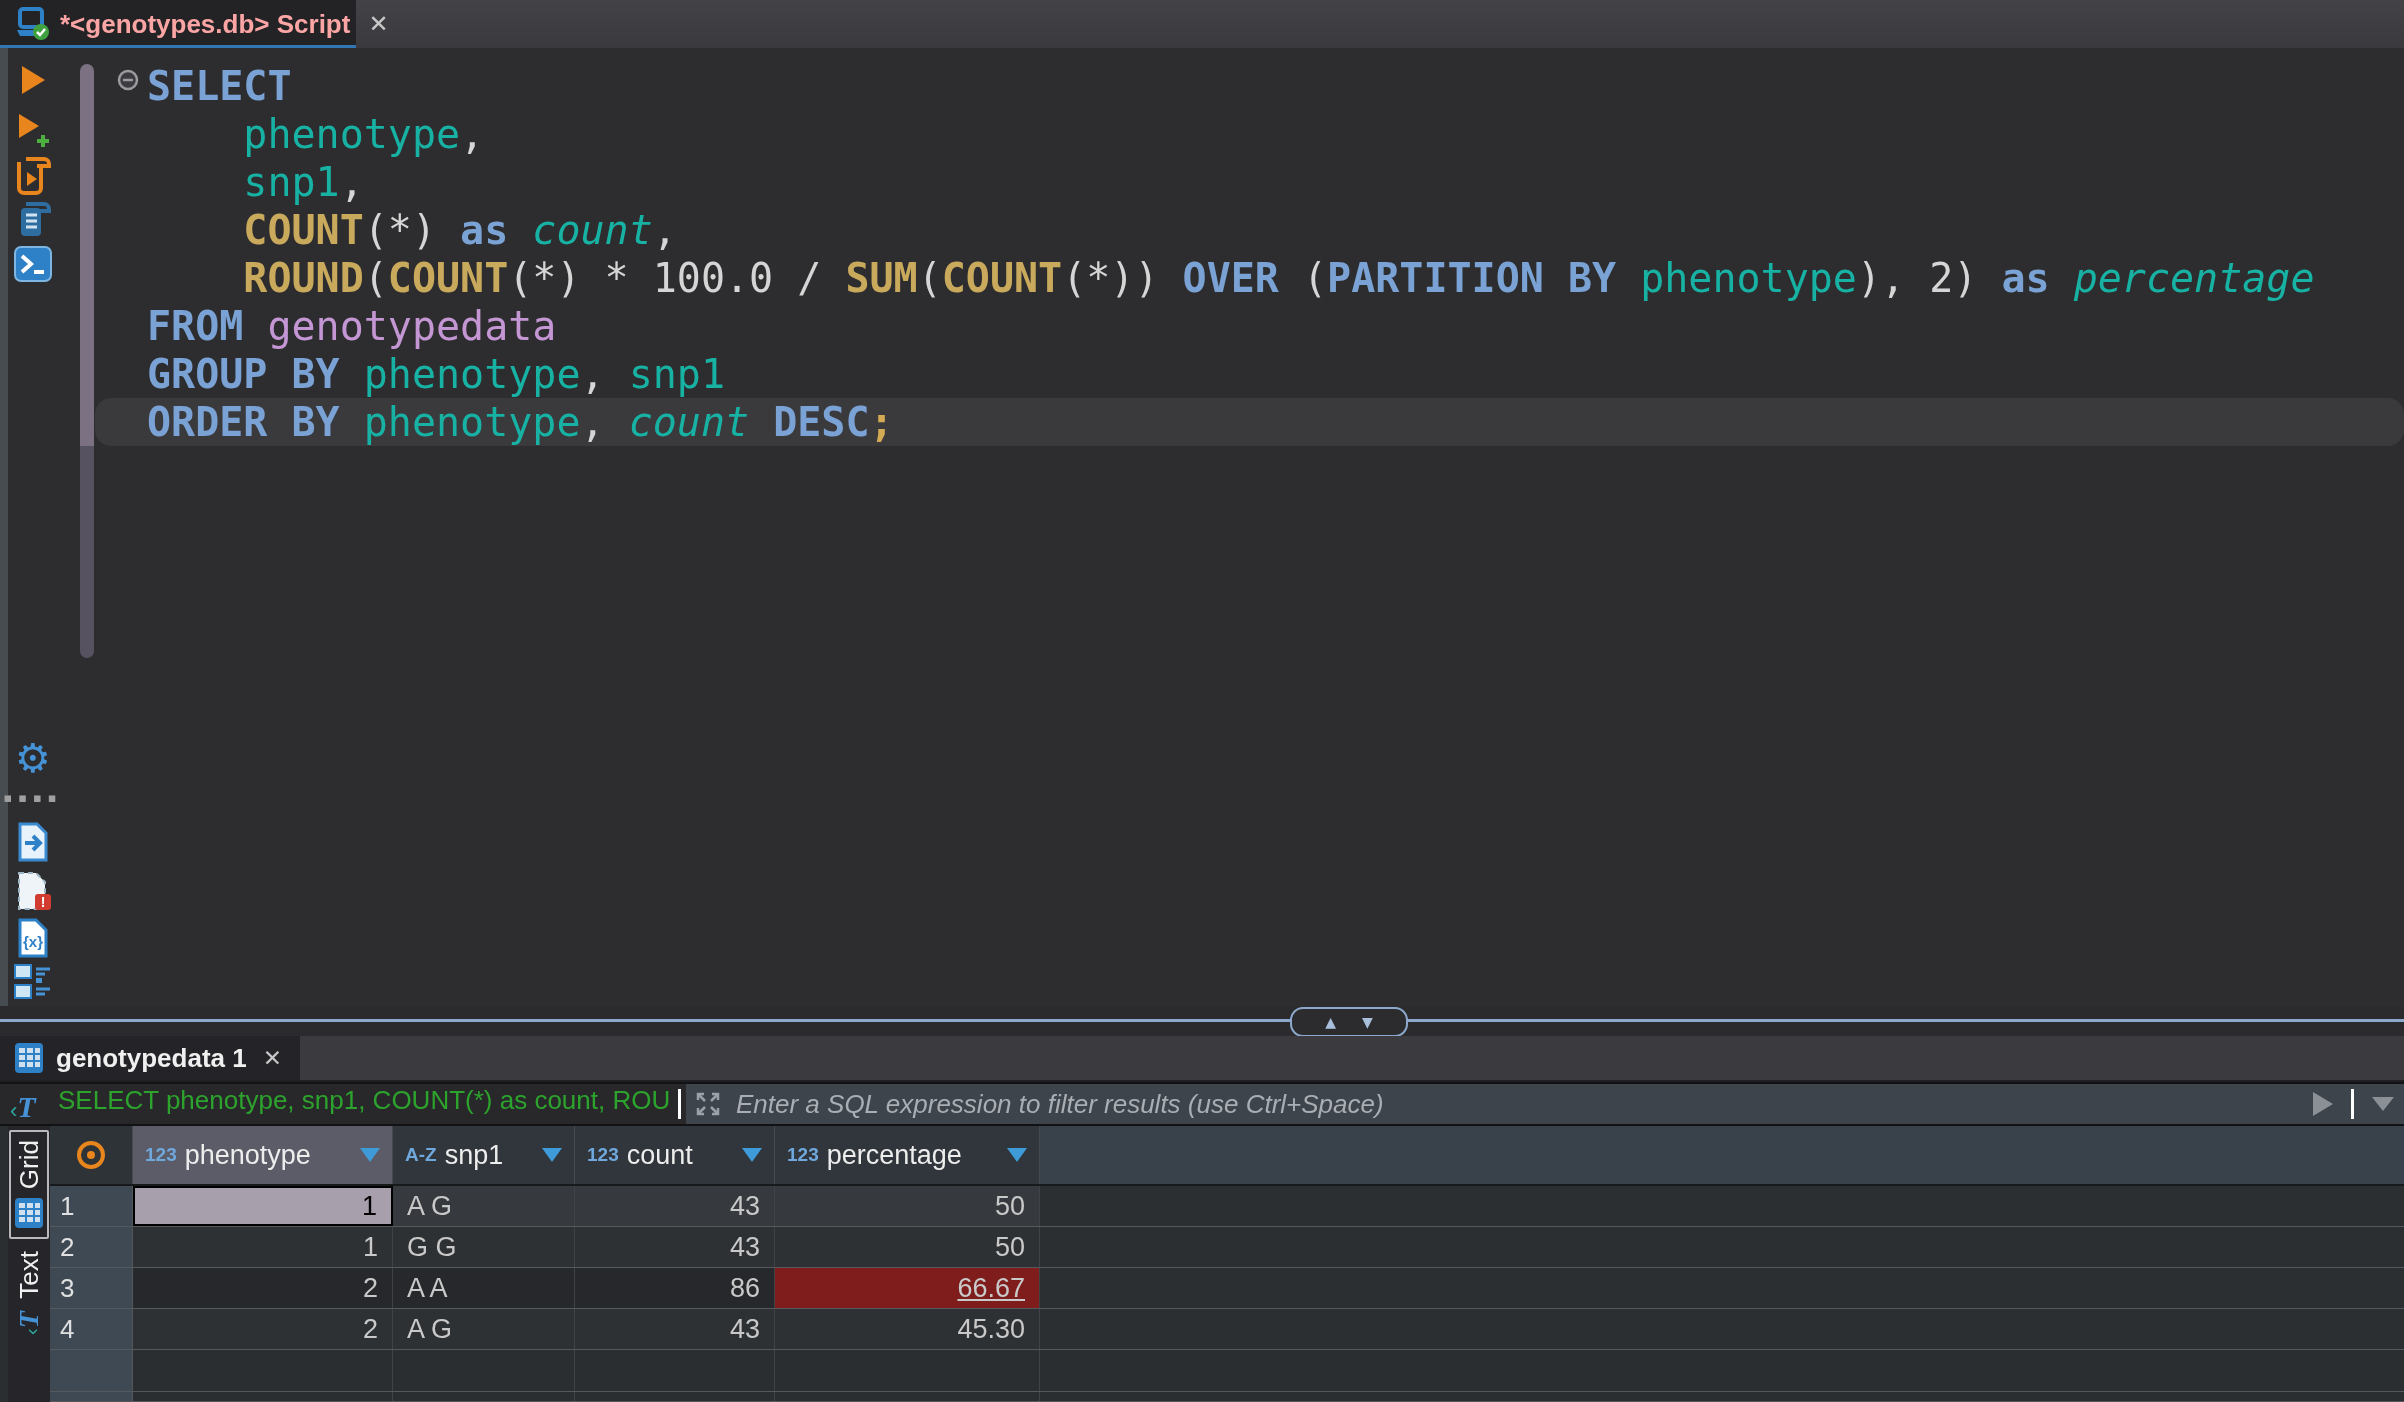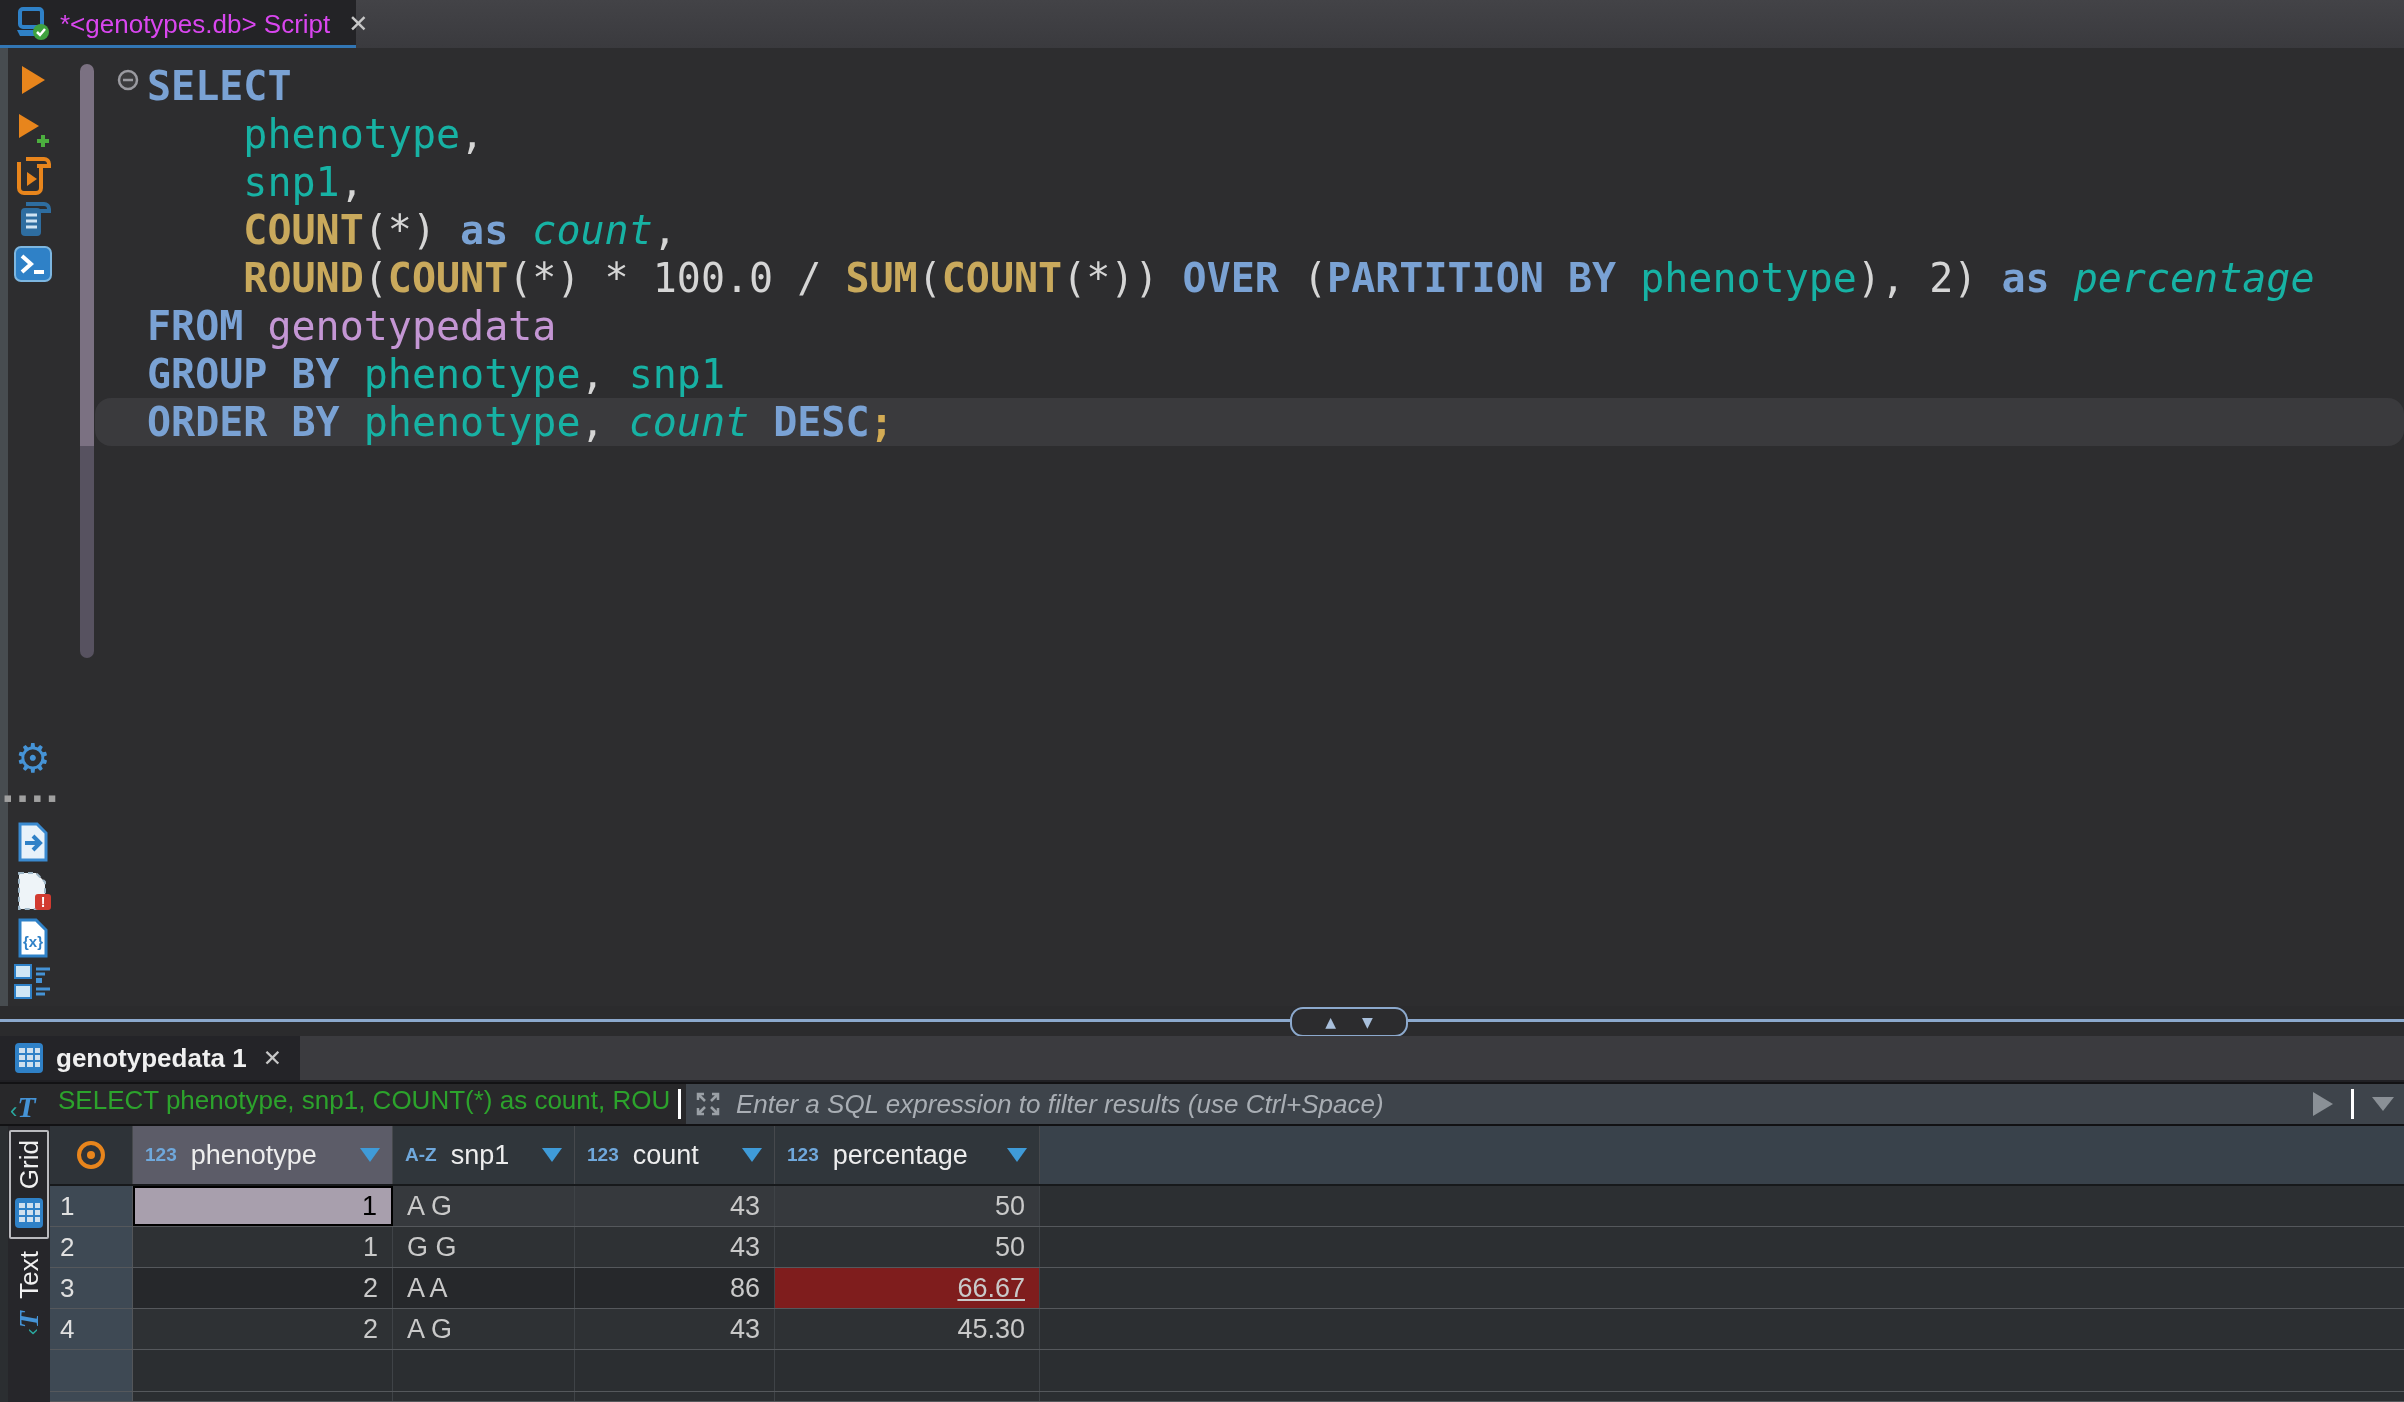--- a/index.html
+++ b/index.html
@@ -4,21 +4,21 @@
 <style>
   html,body{margin:0;padding:0;background:#1f1f21;}
   .app{position:relative;width:2404px;height:1402px;background:#2d2d2f;overflow:hidden;
        font-family:"Liberation Sans",sans-serif;color:#e6e6e6;}
 
   
   .etabstrip{position:absolute;left:0;top:0;width:2404px;height:48px;
              background:linear-gradient(#434347,#3a3a3e);border-bottom:2px solid #232327;}
   .etab{position:absolute;left:0;top:0;width:356px;height:48px;background:#232326;
         display:flex;align-items:center;gap:10px;padding:0 14px;box-sizing:border-box;}
-  .etab .title{font-size:26px;font-weight:400;color:#d946ef;white-space:nowrap;}
+  .etab .title{font-size:26px;font-weight:700;color:#fca5a5;white-space:nowrap;}
   .etab .close{font-size:24px;color:#c7c7c7;margin-left:8px;}
   .etab .underline{position:absolute;left:0;bottom:-2px;width:100%;height:5px;background:#3276b4;}
 
   
   .editor{position:absolute;left:0;top:48px;width:2404px;height:958px;background:#2d2d2f;}
   .edge1{position:absolute;left:0;top:48px;width:8px;height:958px;background:#474c50;}
   .edge2{position:absolute;left:0;top:1126px;width:8px;height:276px;background:#363b3f;}
   .etoolbar{position:absolute;left:8px;top:48px;width:50px;height:958px;}
   .tbicon{position:absolute;left:50%;transform:translateX(-50%);display:flex;align-items:center;justify-content:center;}
   .gear{font-family:"DejaVu Sans",sans-serif;font-size:40px;color:#4593d6;line-height:1;}
@@ -77,21 +77,21 @@
   .vtab{display:flex;flex-direction:column;align-items:center;gap:8px;padding:8px 2px;box-sizing:border-box;}
   .vtab .vlabel{writing-mode:vertical-rl;transform:rotate(180deg);font-size:26px;color:#f0f0f0;}
   .vtab.active{border:2px solid #b9b9bd;border-radius:2px;margin:4px 1px;}
   .vticon{transform:rotate(-90deg);}
 
   .grid{position:absolute;left:50px;top:1126px;width:2354px;height:276px;}
   .ghead{display:flex;height:60px;border-bottom:2px solid #17191b;box-sizing:border-box;}
   .gcorner{width:83px;background:#2e3338;display:flex;align-items:center;justify-content:center;border-right:1px solid #46494d;box-sizing:border-box;}
   .ring{width:20px;height:20px;border:4px solid #e8851c;border-radius:50%;display:flex;align-items:center;justify-content:center;}
   .ring i{width:8px;height:8px;background:#e8851c;border-radius:50%;}
-  .gcol{background:#30363b;display:flex;align-items:center;padding:0 12px;gap:14px;
+  .gcol{background:#30363b;display:flex;align-items:center;padding:0 12px;gap:8px;
         border-right:1px solid #46494d;box-sizing:border-box;}
   .gcol.selected{background:#5c5c68;}
   .gcol .badge{color:#6fa8dc;font-size:19px;font-weight:bold;letter-spacing:0;}
   .gcol .lbl{color:#ededed;font-size:27px;flex:1;white-space:nowrap;overflow:hidden;}
   .gcol .dd{width:0;height:0;border-top:14px solid #3f9bd8;border-left:10px solid transparent;border-right:10px solid transparent;}
   .gfillhead{flex:1;background:#39424b;}
 
   .grow{display:flex;height:41px;border-bottom:1px solid #55585c;box-sizing:border-box;}
   .grownum{width:83px;background:#3e4954;color:#e0e0e0;font-size:26px;display:flex;align-items:center;
            padding-left:10px;box-sizing:border-box;border-right:1px solid #53565a;}

